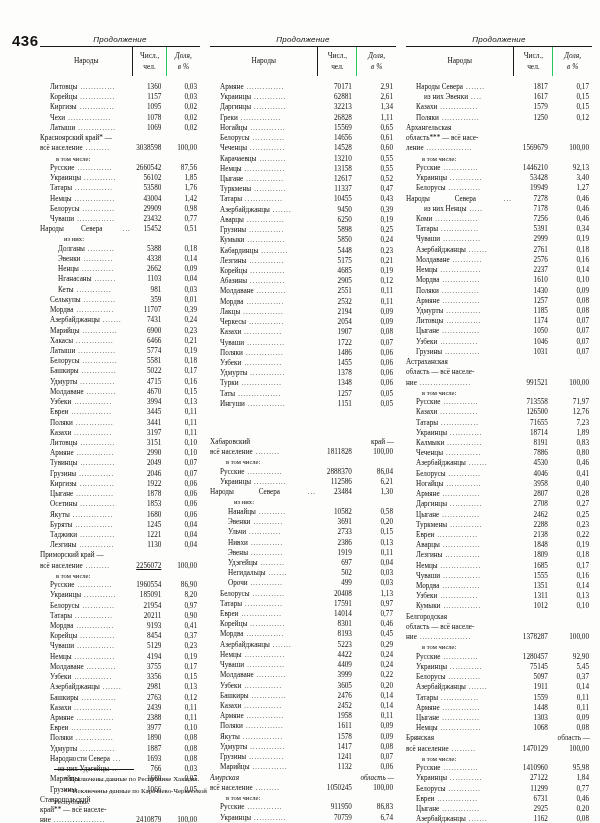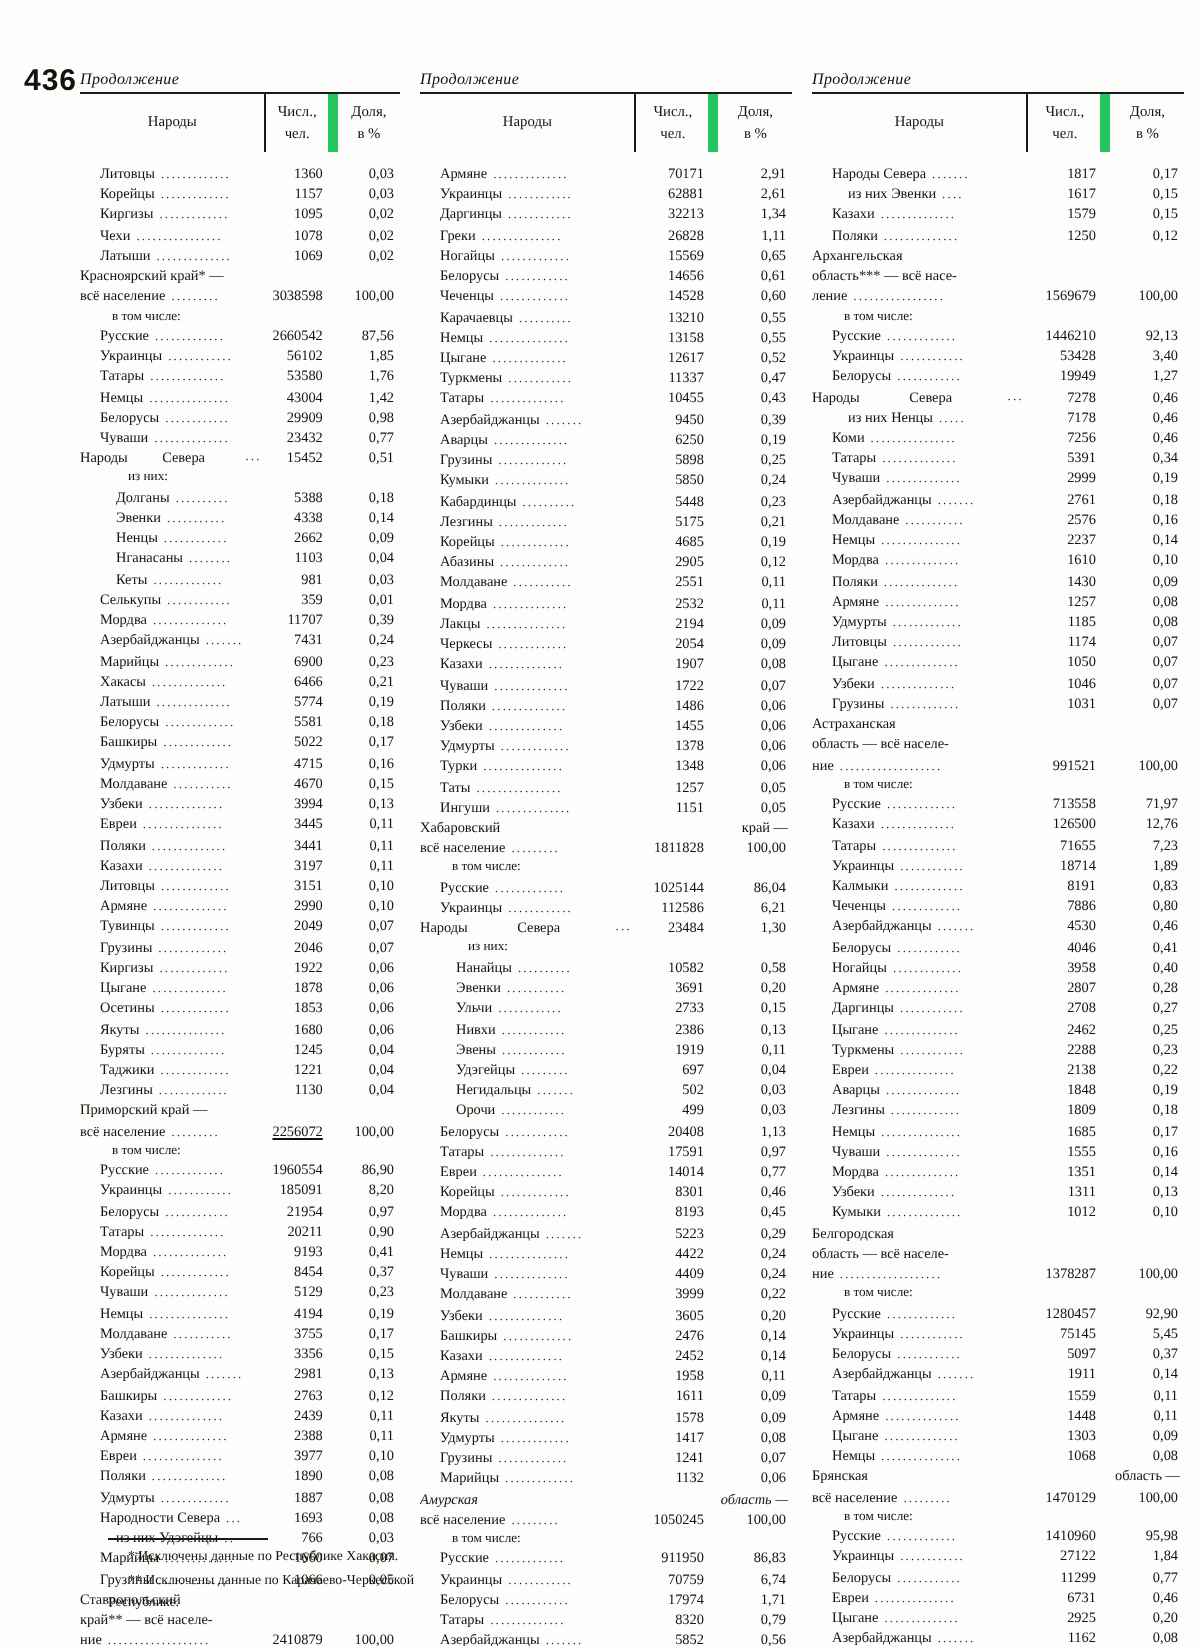--- a/index.html
+++ b/index.html
@@ -21,24 +21,24 @@
   .cols{
     position:absolute;left:14px;top:34px;
     width:578px;
     display:flex;
     gap:10px;
   }
   .col{width:186px;position:relative;}
   .col.col1{padding-left:26px;width:160px;}
 
   .contd{
-    text-align:left;
+    text-align:center;
     font-style:italic;
     font-size:8px;
-    font-family:Liberation Serif, serif;
+    font-family:Liberation Sans, sans-serif;
     letter-spacing:.2px;
     height:11px;
     line-height:11px;
   }
 
   .rule-top{border-top:1.4px solid #1a1a1a;margin-top:1px;}
 
   table.tbl{
     width:100%;
     border-collapse:collapse;
@@ -47,22 +47,22 @@
   }
   table.tbl th{
     font-weight:normal;
     font-family:"Liberation Serif",serif;
     font-size:7.4px;
     padding:4px 2px 4px 2px;
     text-align:center;
     vertical-align:middle;
   }
   th.h-people{width:58%;border-right:1px solid #1a1a1a;}
-  th.h-num{width:21%;border-right:5px solid #22c55e;margin-top:32px;}
-  th.h-share{width:21%;}
+  th.h-num{width:21%;border-right:1px solid #22c55e;margin-top:32px;}
+  th.h-share{width:21%;font-style:italic;}
   th span{display:block;}
 
   td{padding:0;vertical-align:baseline;}
   td.name{
     width:58%;
     white-space:nowrap;
     overflow:hidden;
     position:relative;
     padding-right:2px;
   }
@@ -680,39 +680,39 @@
               <td class="num">1257</td>
               <td class="share">0,05</td>
             </tr>
             <tr class="ind1">
               <td class="name"><span class="lbl">Ингуши</span><span class="leader">..............</span></td>
               <td class="num">1151</td>
               <td class="share">0,05</td>
             </tr>
             <tr class="hdrgrp">
               <td class="name" colspan="3">
-                <span class="wide" style="display: flex;">
+                <span class="wide" style="display: flex; margin-top: 28px;">
                   <span>Хабаровский</span>
                   <span>край —</span>
                 </span>
               </td>
             </tr>
             <tr>
               <td class="name"><span class="lbl">всё население</span><span class="leader">.........</span></td>
               <td class="num">1811828</td>
               <td class="share">100,00</td>
             </tr>
             <tr class="subhdr">
               <td class="name">в том числе:</td>
               <td class="num"></td>
               <td class="share"></td>
             </tr>
             <tr class="ind1">
               <td class="name"><span class="lbl">Русские</span><span class="leader">.............</span></td>
-              <td class="num">1025144</td>
+              <td class="num">2888370</td>
               <td class="share">86,04</td>
             </tr>
             <tr class="ind1">
               <td class="name"><span class="lbl">Украинцы</span><span class="leader">............</span></td>
               <td class="num">112586</td>
               <td class="share">6,21</td>
             </tr>
             <tr>
               <td class="name">
                 <span class="wide">

